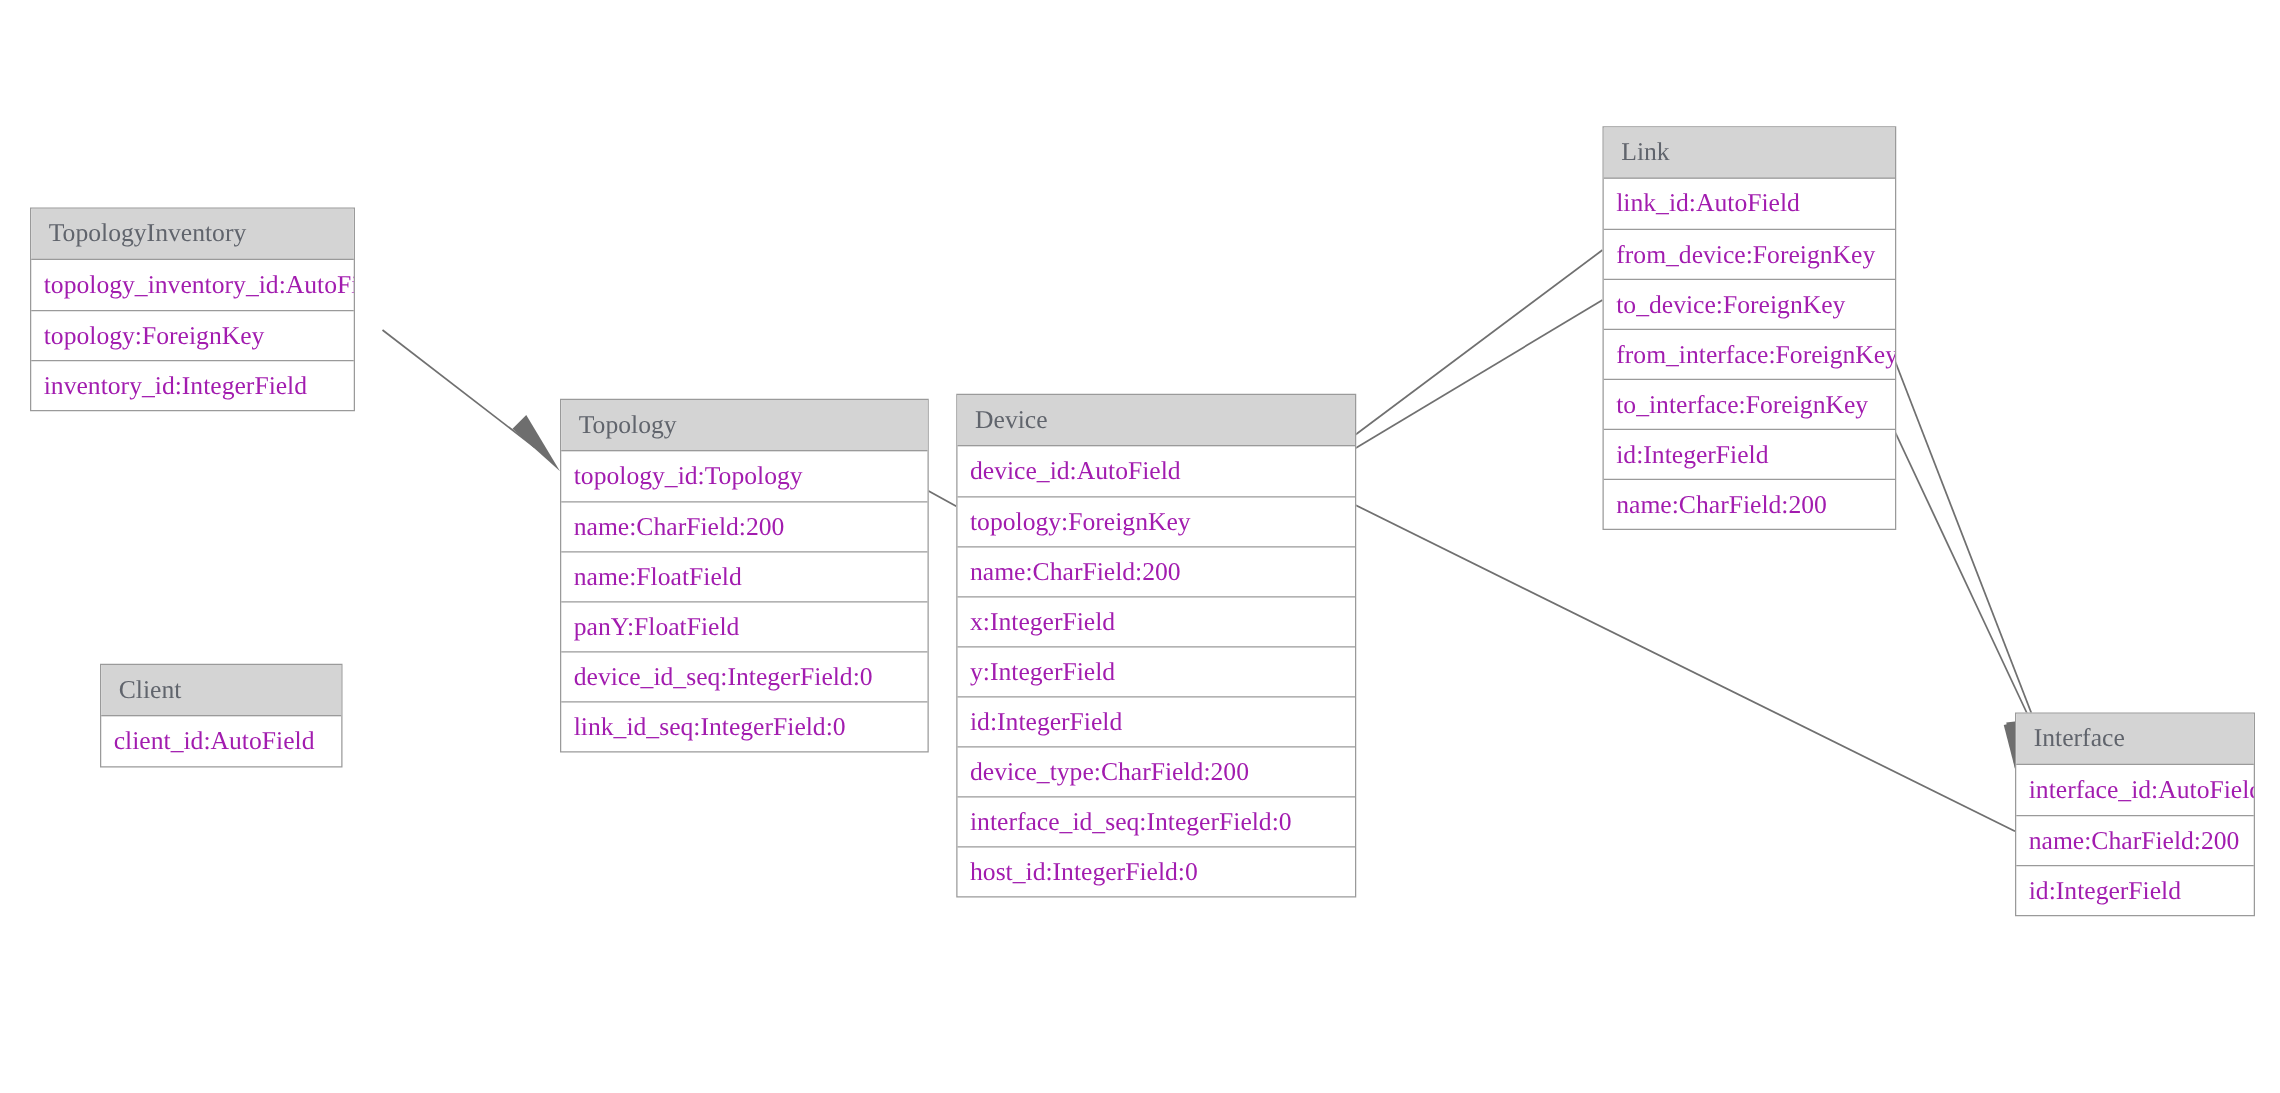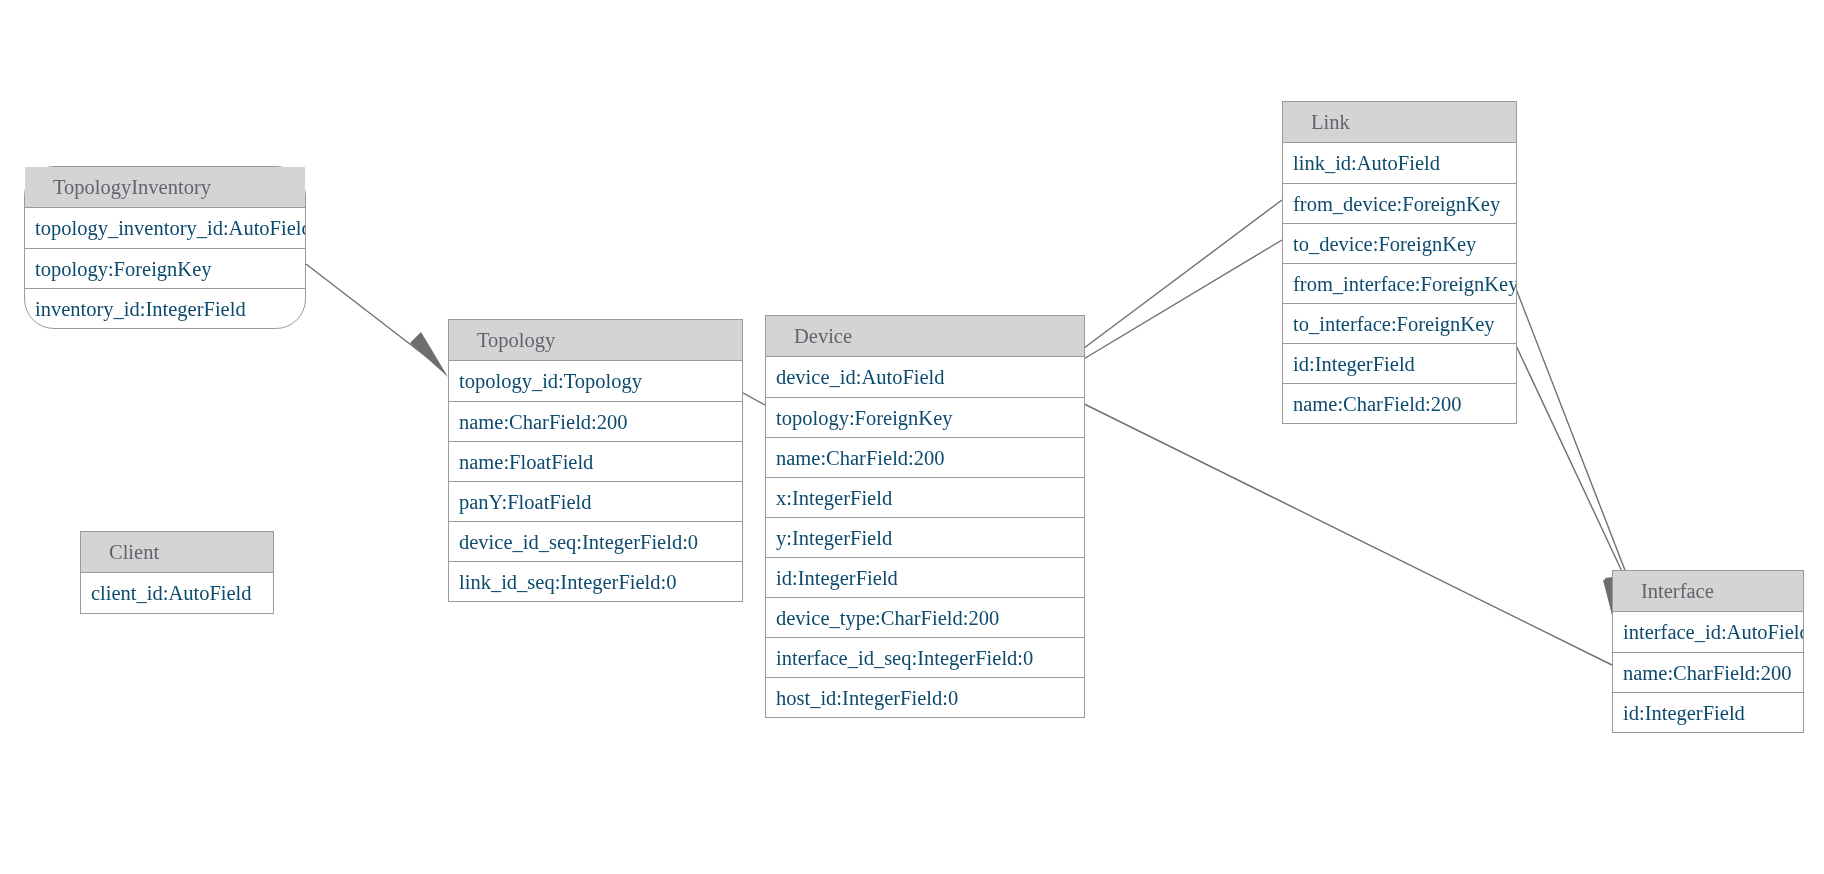--- a/index.html
+++ b/index.html
@@ -33,33 +33,33 @@
     border: 1px solid #9a9a9a;
     background: #ffffff;
     z-index: 2;
   }
   .entity-header {
     box-sizing: border-box;
     background: #d4d4d4;
     border-bottom: 1px solid #9a9a9a;
     height: 41px;
     line-height: 41px;
-    padding: 0 0 0 28px;
+    padding: 0 0 0 14px;
     font-size: 20.5px;
     color: #60646c;
     white-space: nowrap;
     overflow: hidden;
   }
   .entity-field {
     box-sizing: border-box;
     height: 40px;
     line-height: 40px;
     padding: 0 10px 0 10px;
     font-size: 20.5px;
-    color: #0c4a6e;
+    color: #a21caf;
     white-space: nowrap;
     overflow: hidden;
     border-top: 1px solid #9a9a9a;
   }
   .entity-field:first-of-type {
     border-top: none;
   }
   .entity-body > .entity-field:first-child {
     border-top: none;
   }
@@ -100,21 +100,21 @@
       <polygon points="1612,615 1605,578 1639,574" fill="#6e6e6e"></polygon>
     </g>
 
     <g>
       <line x1="1505" y1="322" x2="1626" y2="580" stroke="#707070" stroke-width="1.4"></line>
       <polygon points="1612,615 1603,580 1637,572" fill="#6e6e6e"></polygon>
     </g>
   </svg>
 
   <div id="entities-host">
-      <div class="entity" style="left: 24px; top: 166px; width: 282px; border-radius: 30px;">
+      <div class="entity" style="left: 24px; top: 166px; width: 260px;">
         <div class="entity-header">TopologyInventory</div>
         <div class="entity-body">
           <div class="entity-field">topology_inventory_id:AutoField</div>
           <div class="entity-field">topology:ForeignKey</div>
           <div class="entity-field">inventory_id:IntegerField</div>
         </div>
       </div>
       <div class="entity" style="left: 80px; top: 531px; width: 194px;">
         <div class="entity-header">Client</div>
         <div class="entity-body">

